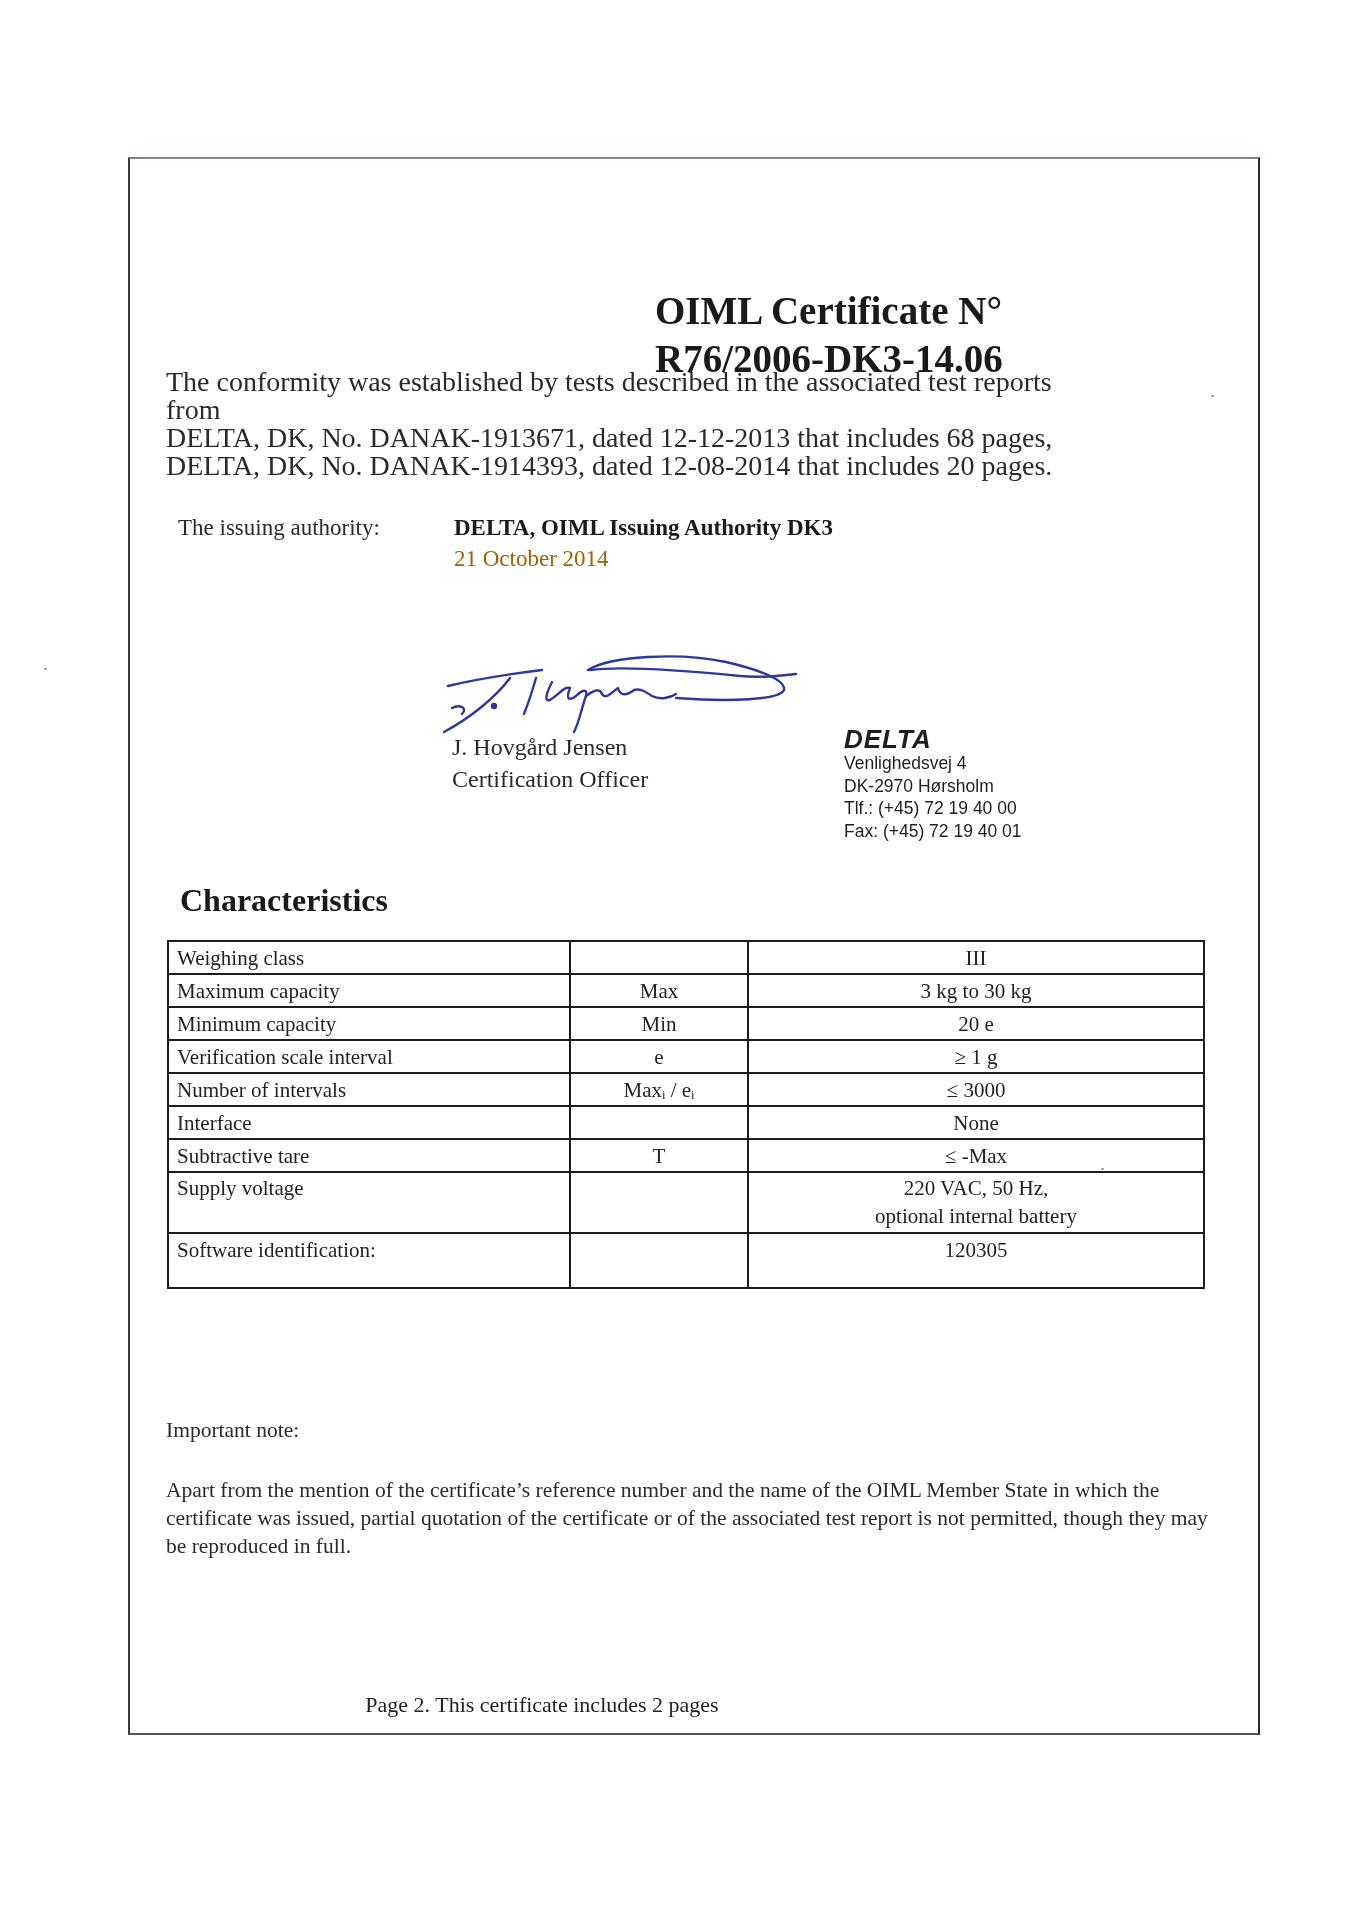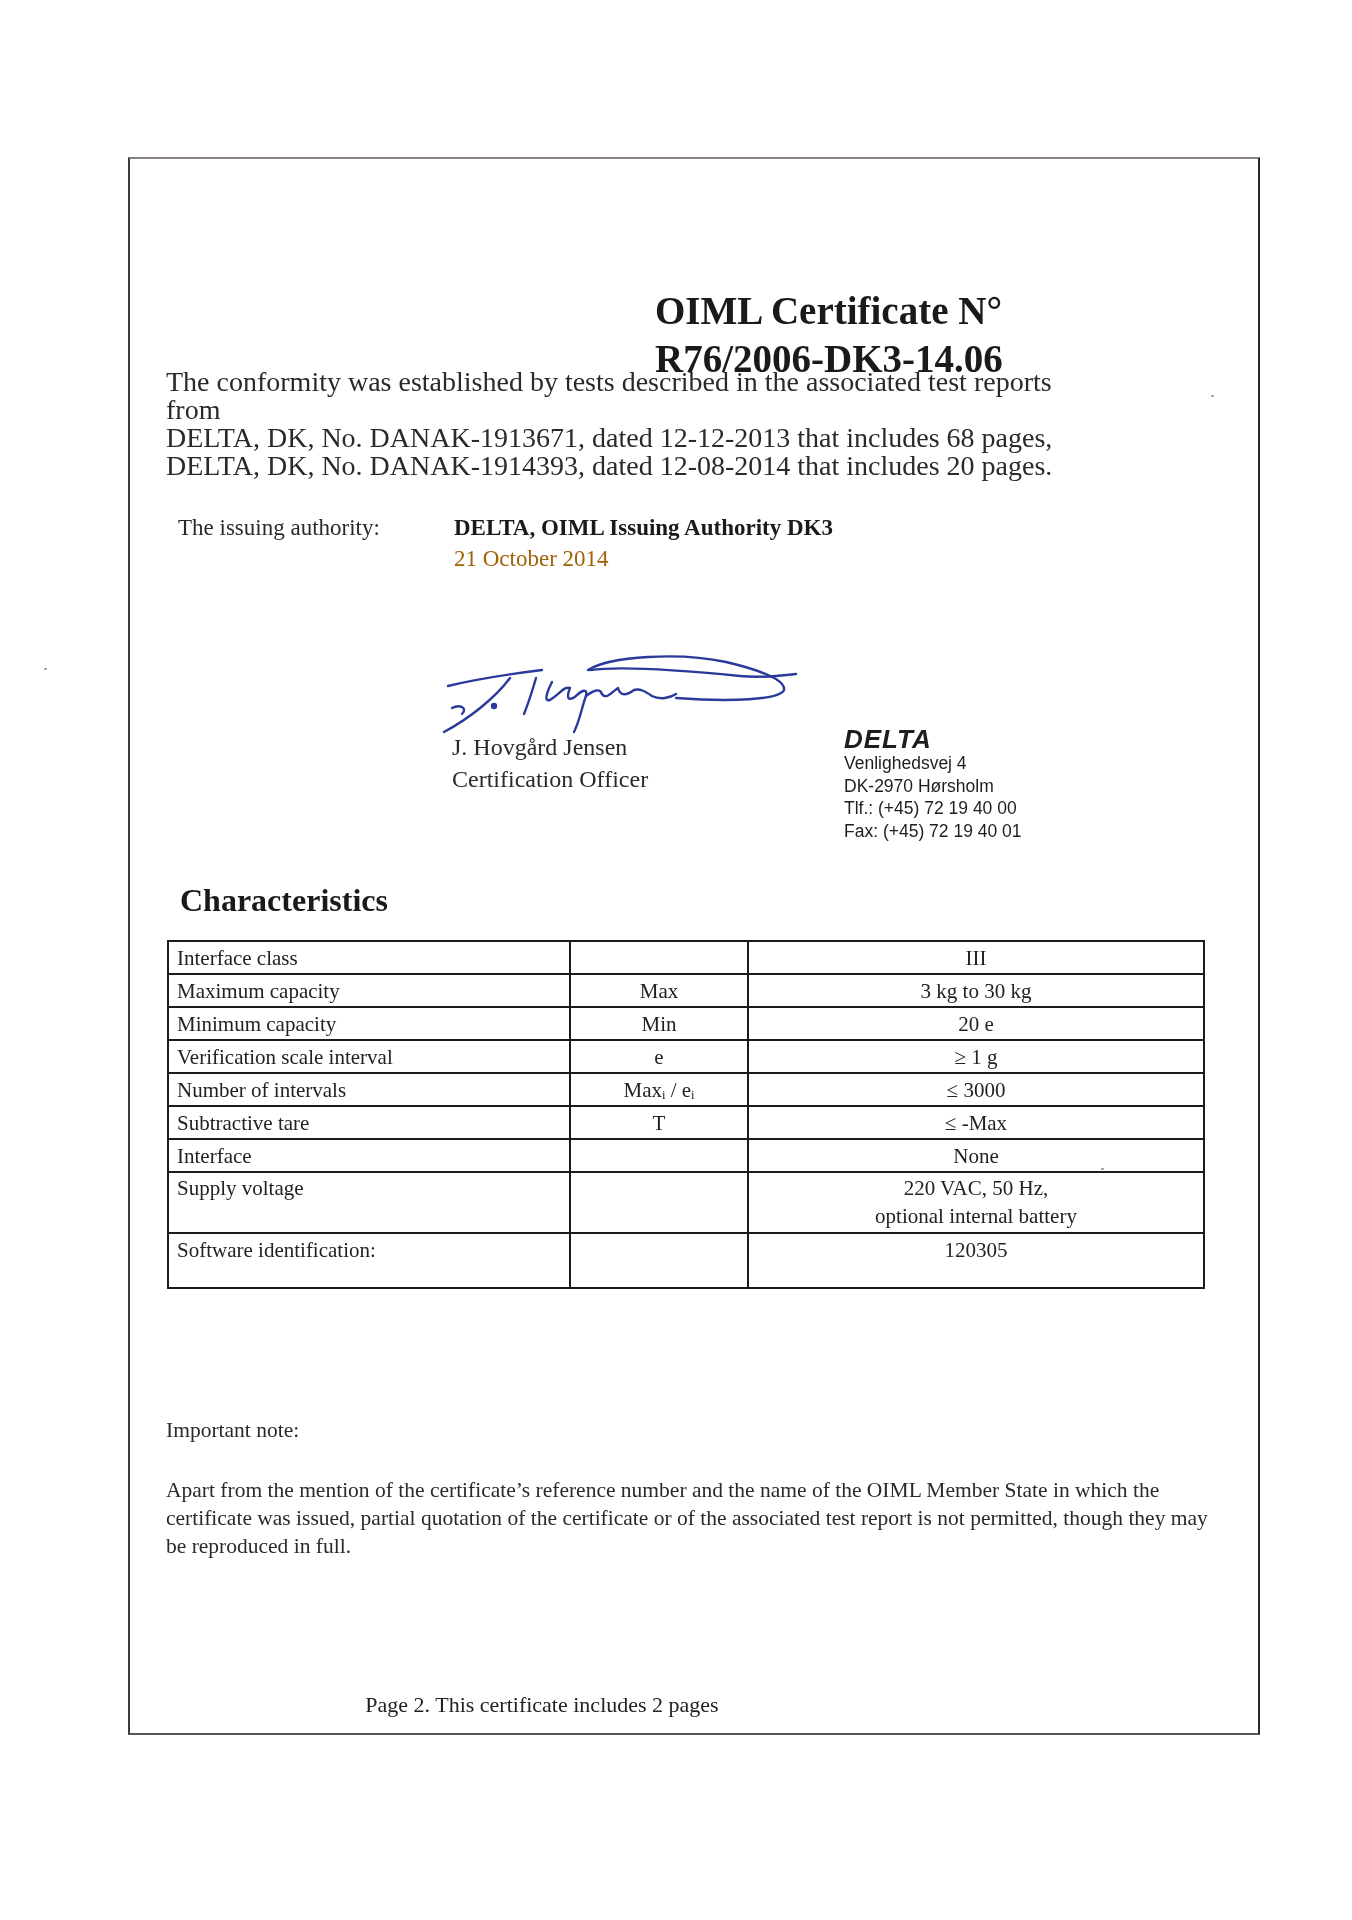--- a/index.html
+++ b/index.html
@@ -117,21 +117,21 @@
   <div class="line">DK-2970 Hørsholm</div>
   <div class="line">Tlf.: (+45) 72 19 40 00</div>
   <div class="line">Fax: (+45) 72 19 40 01</div>
 </div>
 
 <div class="section-title">Characteristics</div>
 
 <table class="chars">
   <tbody>
     <tr>
-      <td class="c1">Interface class</td>
+      <td class="c1">Weighing class</td>
       <td class="c2"></td>
       <td class="c3">III</td>
     </tr>
     <tr>
       <td class="c1">Maximum capacity</td>
       <td class="c2">Max</td>
       <td class="c3">3 kg to 30 kg</td>
     </tr>
     <tr>
       <td class="c1">Minimum capacity</td>
@@ -142,28 +142,28 @@
       <td class="c1">Verification scale interval</td>
       <td class="c2">e</td>
       <td class="c3">≥ 1 g</td>
     </tr>
     <tr>
       <td class="c1">Number of intervals</td>
       <td class="c2">Maxᵢ / eᵢ</td>
       <td class="c3">≤ 3000</td>
     </tr>
     <tr>
+      <td class="c1">Interface</td>
+      <td class="c2"></td>
+      <td class="c3">None</td>
+    </tr>
+    <tr>
       <td class="c1">Subtractive tare</td>
       <td class="c2">T</td>
       <td class="c3">≤ -Max</td>
-    </tr>
-    <tr>
-      <td class="c1">Interface</td>
-      <td class="c2"></td>
-      <td class="c3">None</td>
     </tr>
     <tr class="tall">
       <td class="c1">Supply voltage</td>
       <td class="c2"></td>
       <td class="c3">
         <div>220 VAC, 50 Hz,</div>
         <div>optional internal battery</div>
       </td>
     </tr>
     <tr class="sw">

